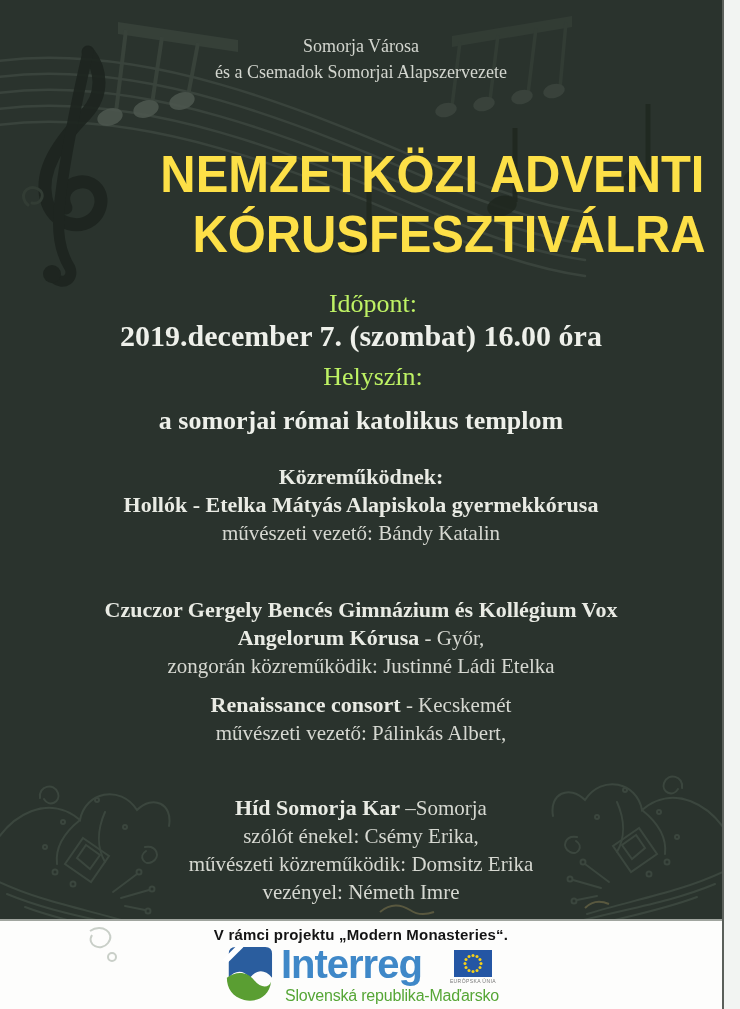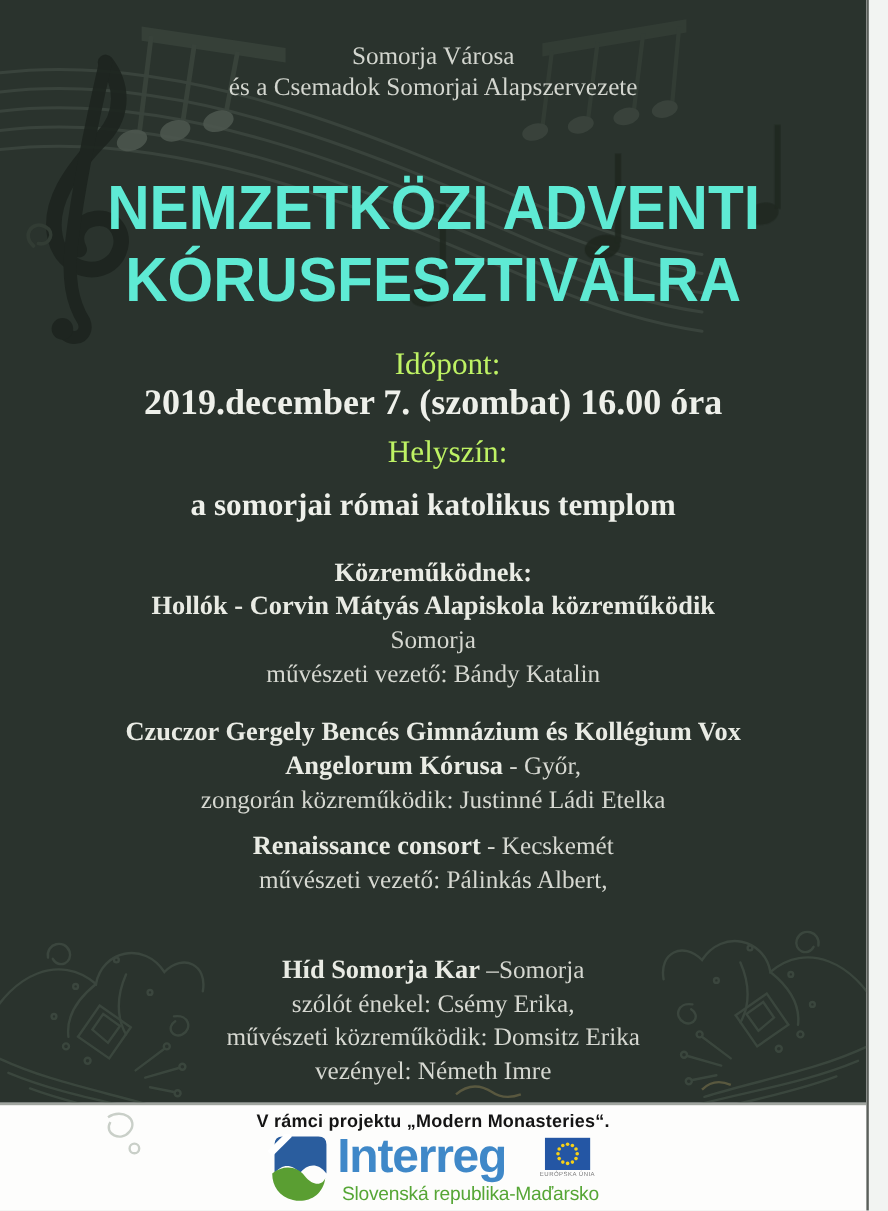--- a/index.html
+++ b/index.html
@@ -1,22 +1,22 @@
 <!DOCTYPE html>
 <html><head>
 <meta charset="utf-8">
 <style>
   html,body{margin:0;padding:0;background:#e9ebe9;}
   .page{position:relative;width:740px;height:1009px;overflow:hidden;background:#f3f5f3;font-family:"Liberation Serif",serif;}
   .poster{position:absolute;left:0;top:0;width:722px;height:919px;background:#2a332d;overflow:hidden;}
   .right-strip{position:absolute;left:722px;top:0;width:18px;height:1009px;background:#f2f4f2;border-left:2px solid #5a5f5a;box-sizing:border-box;}
   .deco{position:absolute;left:0;top:0;width:722px;height:919px;z-index:0;}
   .txt{position:absolute;left:0;width:722px;text-align:center;z-index:2;}
-  .intro{top:33px;font-size:21px;line-height:26px;color:#d3d6cf;}
-  .title{font-family:"Liberation Sans",sans-serif;font-weight:bold;color:#5eead4;font-size:52px;line-height:56px;}
+  .intro{top:33px;font-size:18px;line-height:26px;color:#d3d6cf;}
+  .title{font-family:"Liberation Sans",sans-serif;font-weight:bold;color:#fde047;font-size:52px;line-height:56px;text-align:right;}
   .title .squeeze{display:inline-block;transform:scaleX(.94);transform-origin:center;white-space:nowrap;letter-spacing:0px;}
   .title1{top:146px;}
   .title2{top:206px;}
   .lbl{font-size:26px;color:#bef264;margin-left:12px;}
   .idopont{top:289px;}
   .datel{top:319px;font-size:30px;font-weight:bold;color:#eef0ea;}
   .helyszin{top:362px;}
   .venue{top:406px;font-size:26px;font-weight:bold;color:#eef0ea;}
   .sec{font-size:21px;line-height:28px;color:#d6d8d1;}
   .sec .hd{font-weight:bold;font-size:22px;color:#e9ebe4;}
@@ -24,21 +24,21 @@
   .sec .nline{display:block;max-width:620px;margin:0 auto;}
   .sec1{top:463px;}
   .sec2{top:596px;}
   .sec3{top:691px;}
   .sec4{top:794px;}
   .footer{position:absolute;left:0;top:919px;width:722px;height:90px;background:#fdfdfc;border-top:2px solid #a0a59f;box-sizing:border-box;font-family:"Liberation Sans",sans-serif;}
   .project-line{margin-top:5px;text-align:center;font-size:15px;font-weight:bold;color:#141414;letter-spacing:.2px;}
   .logo-row{display:flex;justify-content:center;align-items:flex-start;margin-top:1px;}
   .logo-icon{margin-right:8px;margin-top:1px;}
   .brand-col{display:flex;flex-direction:column;}
-  .brand-row{display:flex;align-items:center;gap:16px;}
+  .brand-row{display:flex;align-items:flex-end;gap:16px;}
   .brand{font-size:40px;font-weight:bold;color:#3f88c8;line-height:1.0;letter-spacing:-1px;}
   .flag-col{margin-left:12px;display:flex;flex-direction:column;align-items:center;margin-top:2px;}
   .eu-label{font-size:5px;color:#777;letter-spacing:.4px;margin-top:1px;white-space:nowrap;}
   .subtitle{font-size:16px;color:#56a636;margin-top:3px;margin-left:4px;letter-spacing:-.2px;}
   .bar-swirl{position:absolute;left:70px;top:2px;}
 </style>
 </head>
 <body>
 
 <div class="page">
@@ -133,22 +133,21 @@
       <span class="squeeze">KÓRUSFESZTIVÁLRA</span>
     </div>
 
     <div class="txt lbl idopont">Időpont:</div>
     <div class="txt datel">2019.december 7. (szombat) 16.00 óra</div>
     <div class="txt lbl helyszin">Helyszín:</div>
     <div class="txt venue">a somorjai római katolikus templom</div>
 
     <div class="txt sec sec1">
       <div class="hd">Közreműködnek:</div>
-      <div class="nline"><span class="name">Hollók - Corvin Mátyás Alapiskola közreműködik</span><span></span></div>
-      <div>Somorja</div>
+      <div class="nline"><span class="name">Hollók - Etelka Mátyás Alapiskola gyermekkórusa</span><span></span></div>
       <div>művészeti vezető: Bándy Katalin</div>
     </div>
 
     <div class="txt sec sec2">
       <div class="nline"><span class="name">Czuczor Gergely Bencés Gimnázium és Kollégium Vox Angelorum Kórusa</span><span> - Győr,</span></div>
       <div>zongorán közreműködik: Justinné Ládi Etelka</div>
     </div>
 
     <div class="txt sec sec3">
       <div class="nline"><span class="name">Renaissance consort</span><span> - Kecskemét</span></div>

